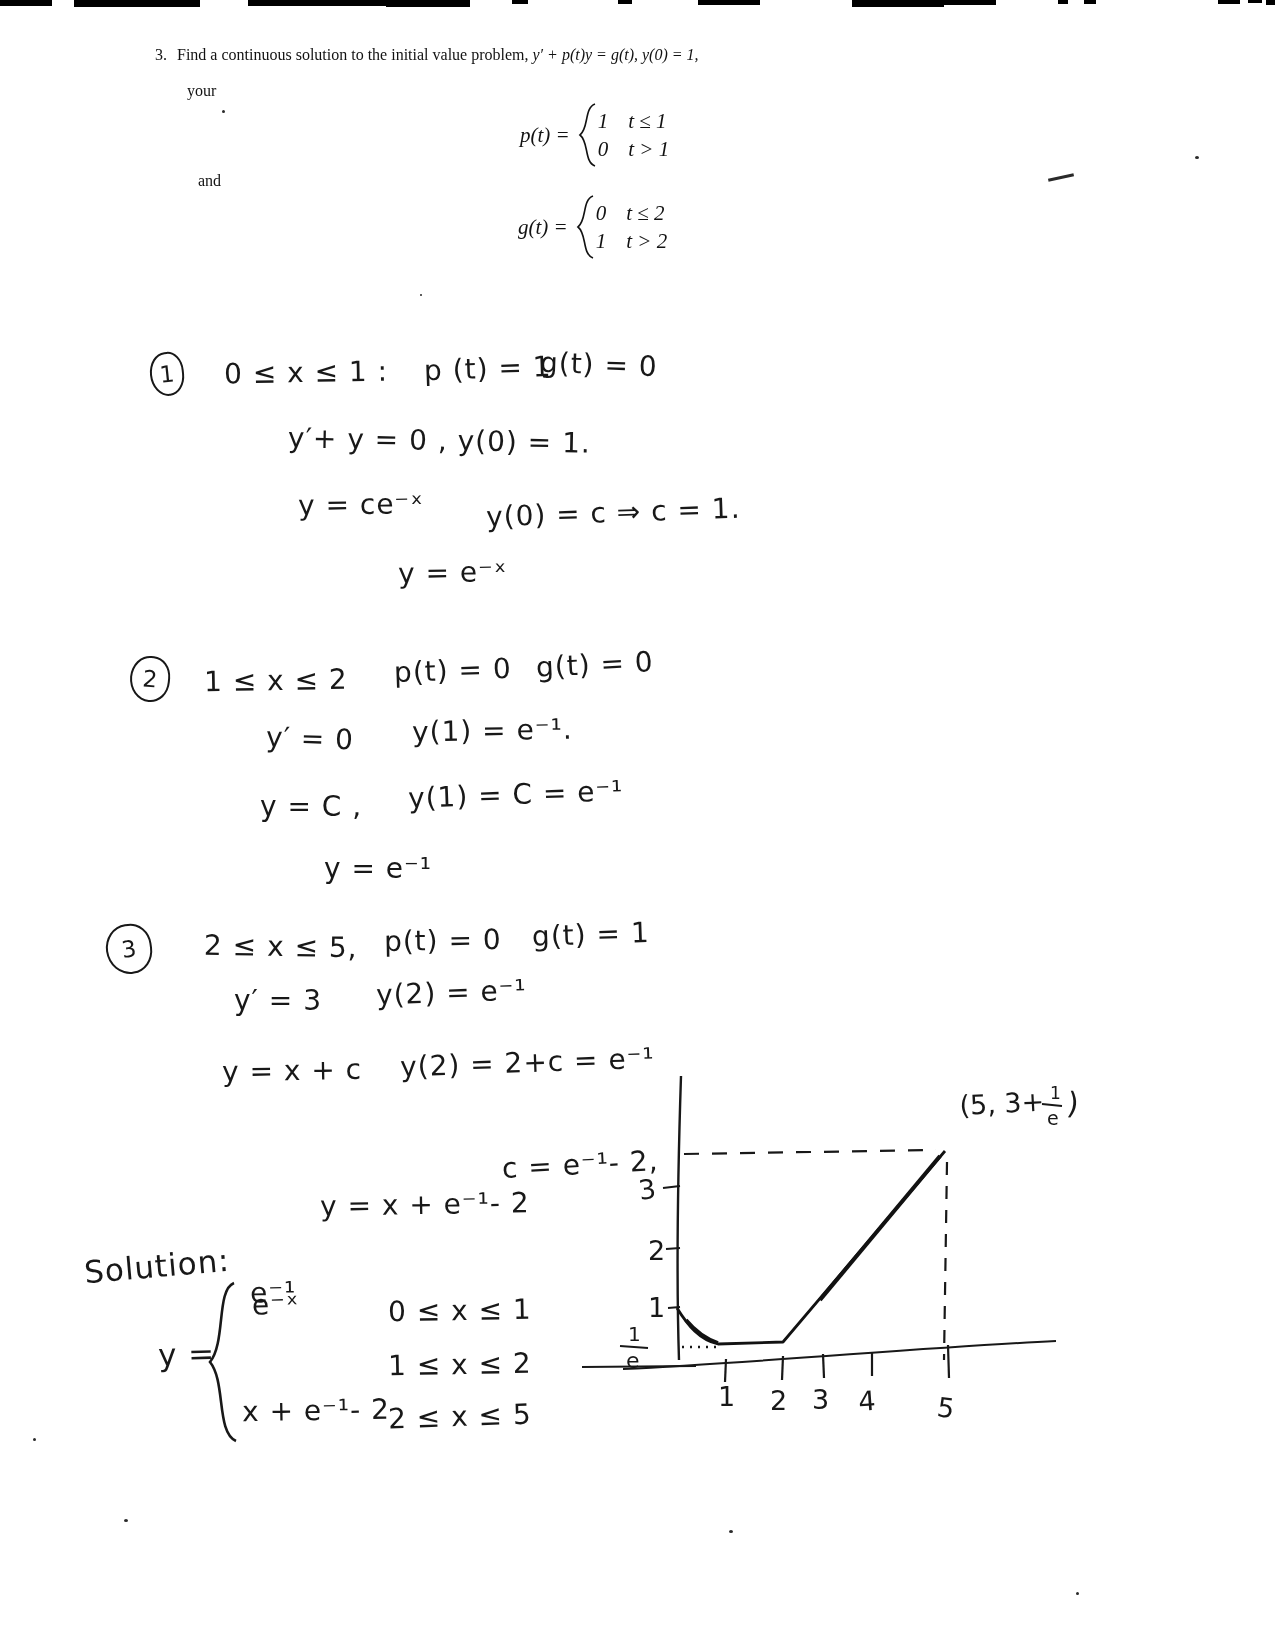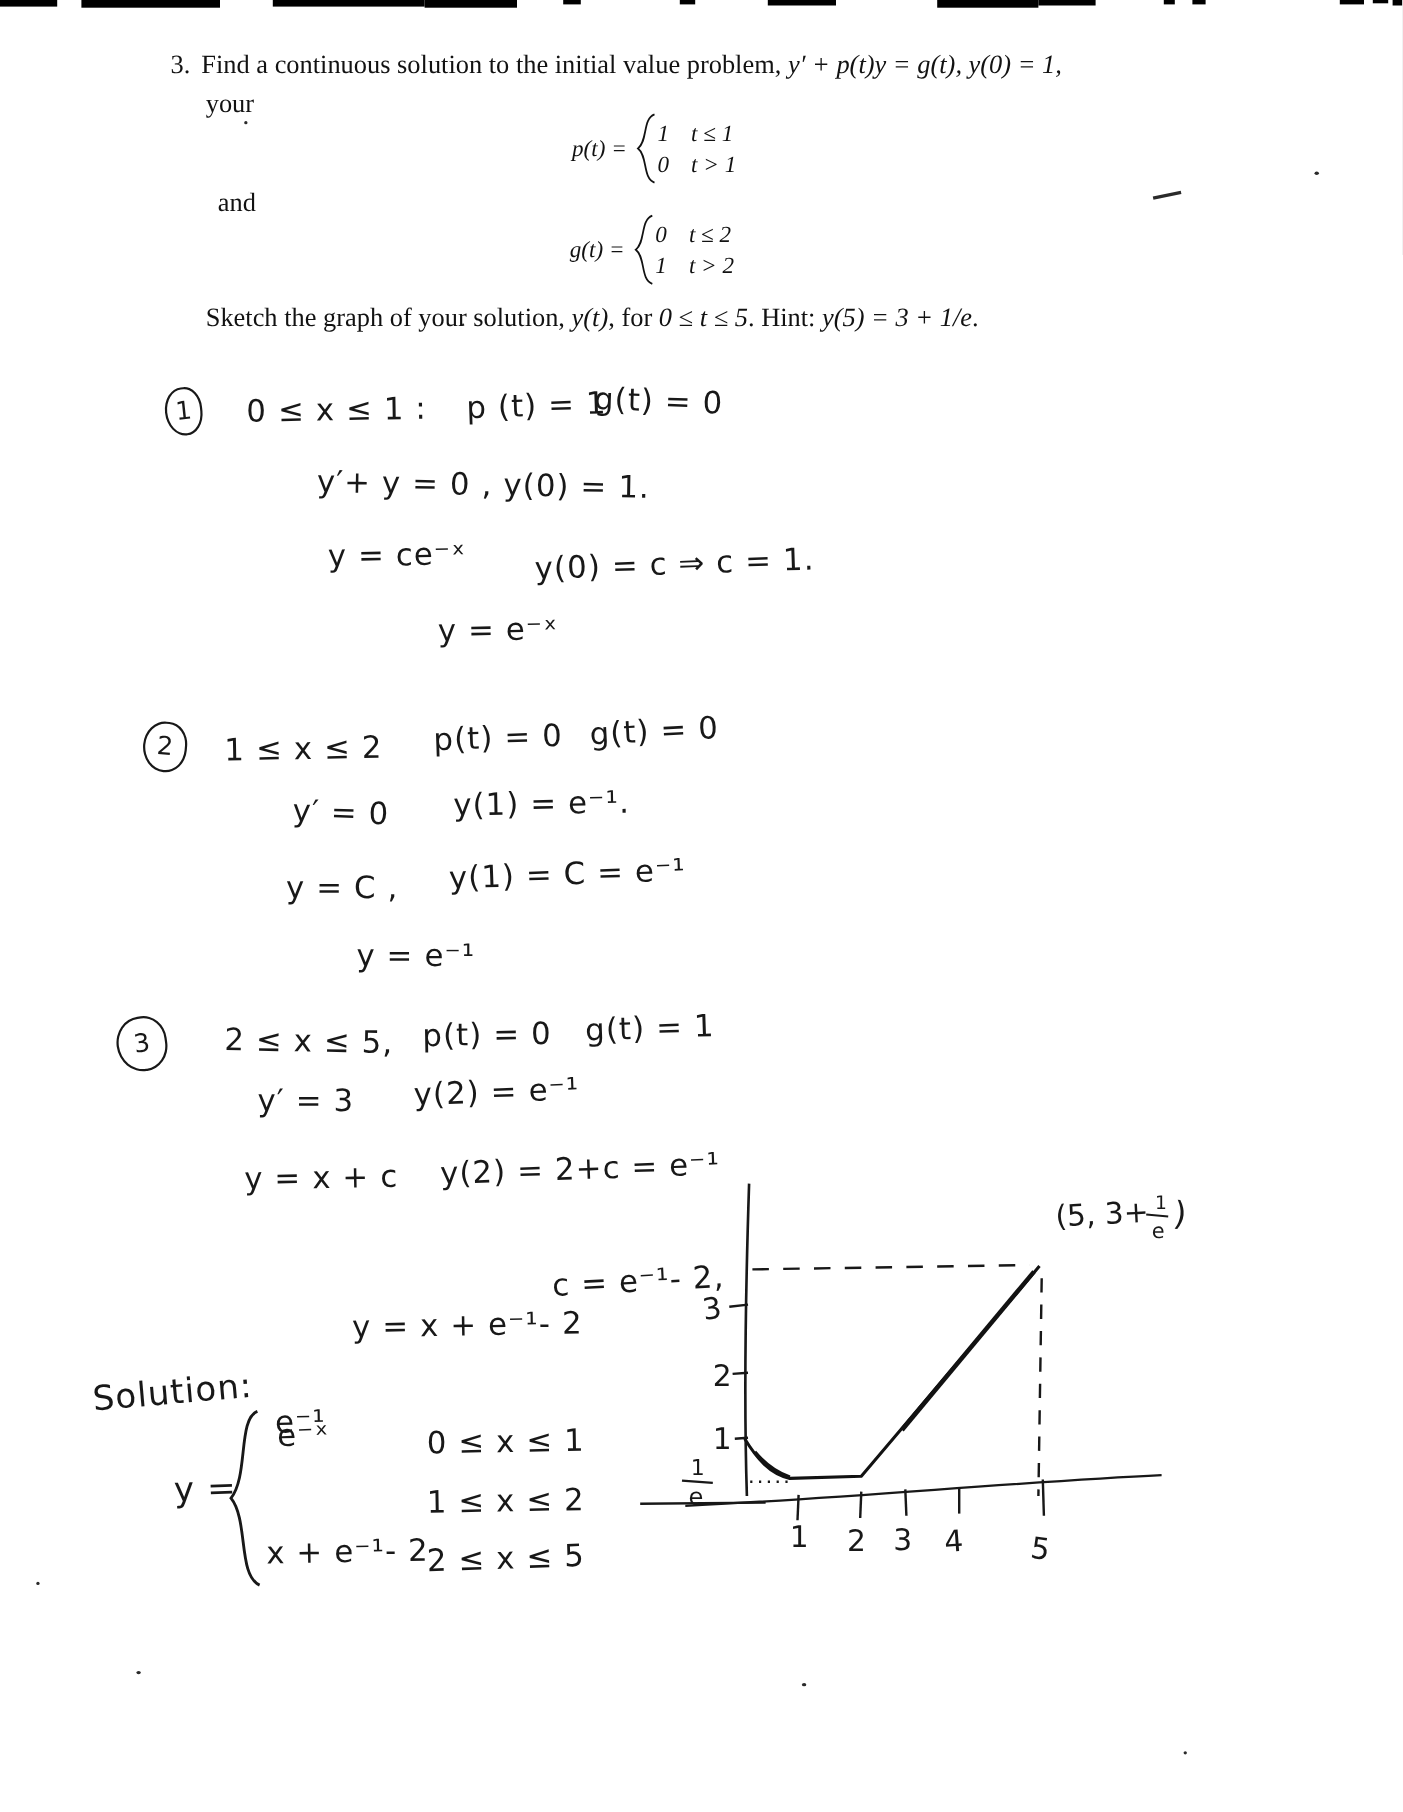--- a/index.html
+++ b/index.html
@@ -3,21 +3,21 @@
 <meta charset="utf-8">
 <style>
   html,body{margin:0;padding:0;background:#e8e8e8;}
   .page{position:relative;width:1275px;height:1647px;background:#ffffff;overflow:hidden;
         font-family:"Liberation Serif", serif;color:#121212;}
   
   .bar{position:absolute;top:0;background:#000;}
   .speck{position:absolute;background:#2a2a2a;border-radius:50%;}
   .dash-mark{position:absolute;background:#2a2a2a;height:3px;}
   
-  .print{position:absolute;font-size:24px;white-space:nowrap;}
+  .print{position:absolute;font-size:16px;white-space:nowrap;}
   .math{font-style:italic;}
   .probnum{margin-right:10px;}
   .cases{position:absolute;display:flex;align-items:center;text-align:right;}
   .cases .lhs{font-size:21px;font-style:italic;margin-right:6px;}
   .case-rows{display:flex;flex-direction:column;row-gap:3px;}
   .case-row{display:flex;column-gap:20px;font-size:21px;font-style:italic;}
   .brace-svg{display:block;}
   
   .hw{position:absolute;font-family:"DejaVu Sans", sans-serif;font-size:28px;
       color:#181818;white-space:nowrap;letter-spacing:1px;}
@@ -91,23 +91,20 @@
         <span>0</span>
         <span>t ≤ 2</span>
       </span>
       <span class="case-row">
         <span>1</span>
         <span>t &gt; 2</span>
       </span>
     </span>
   </div>
 
-  <div class="print" style="left:187px;top:276px;">
-    <span>Sketch the graph of your solution, </span><span class="math">y(t)</span><span>, for </span><span class="math">0 ≤ t ≤ 5</span><span>. Hint: </span><span class="math">y(5) = 3 + 1/e</span><span>.</span>
-  </div>
 
   <div class="circ" style="left:150px;top:352px;width:30px;height:40px;transform:rotate(-6deg);">1</div>
   <div class="hw" style="left:224px;top:356px;transform:rotate(-1deg);">0 ≤ x ≤ 1 :</div>
   <div class="hw" style="left:424px;top:352px;transform:rotate(-2deg);">p (t) = 1</div>
   <div class="hw" style="left:540px;top:348px;transform:rotate(2deg);">g(t) = 0</div>
   <div class="hw" style="left:288px;top:424px;transform:rotate(1deg);">y′+ y = 0  ,  y(0) = 1.</div>
   <div class="hw" style="left:298px;top:488px;transform:rotate(-1deg);">y = ce⁻ˣ</div>
   <div class="hw" style="left:486px;top:496px;transform:rotate(-2deg);">y(0) = c  ⇒  c = 1.</div>
   <div class="hw" style="left:398px;top:556px;transform:rotate(-1deg);">y = e⁻ˣ</div>
 

